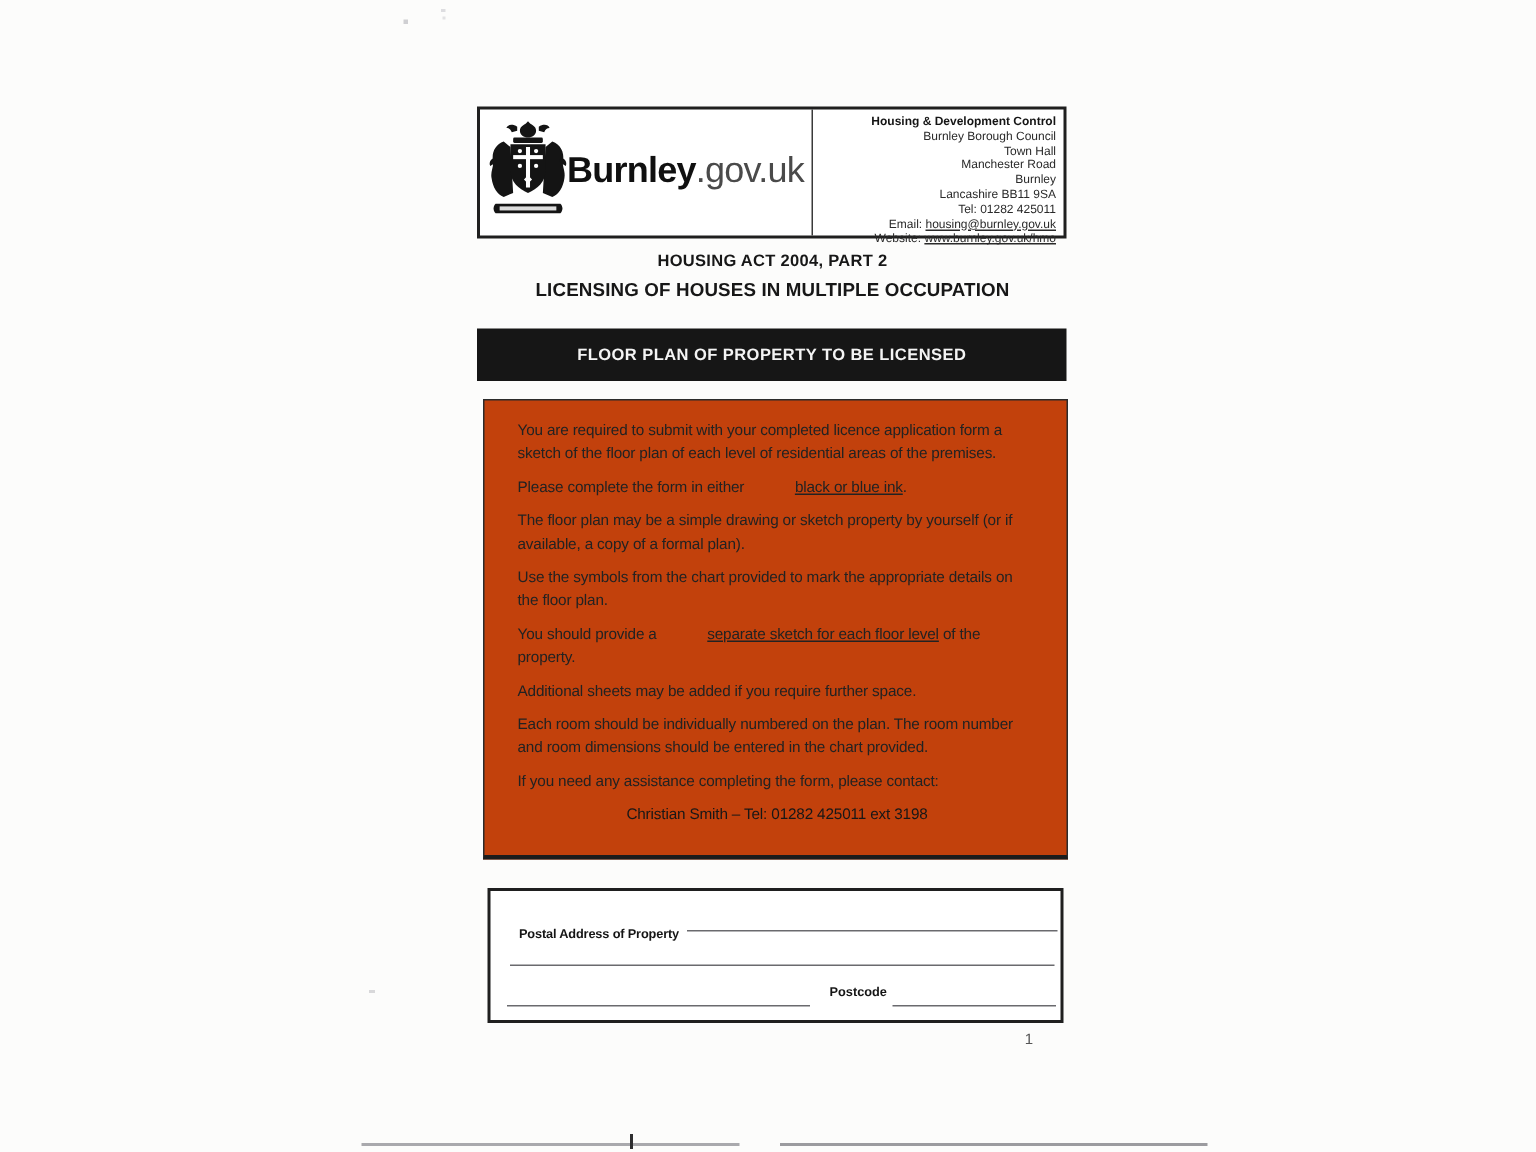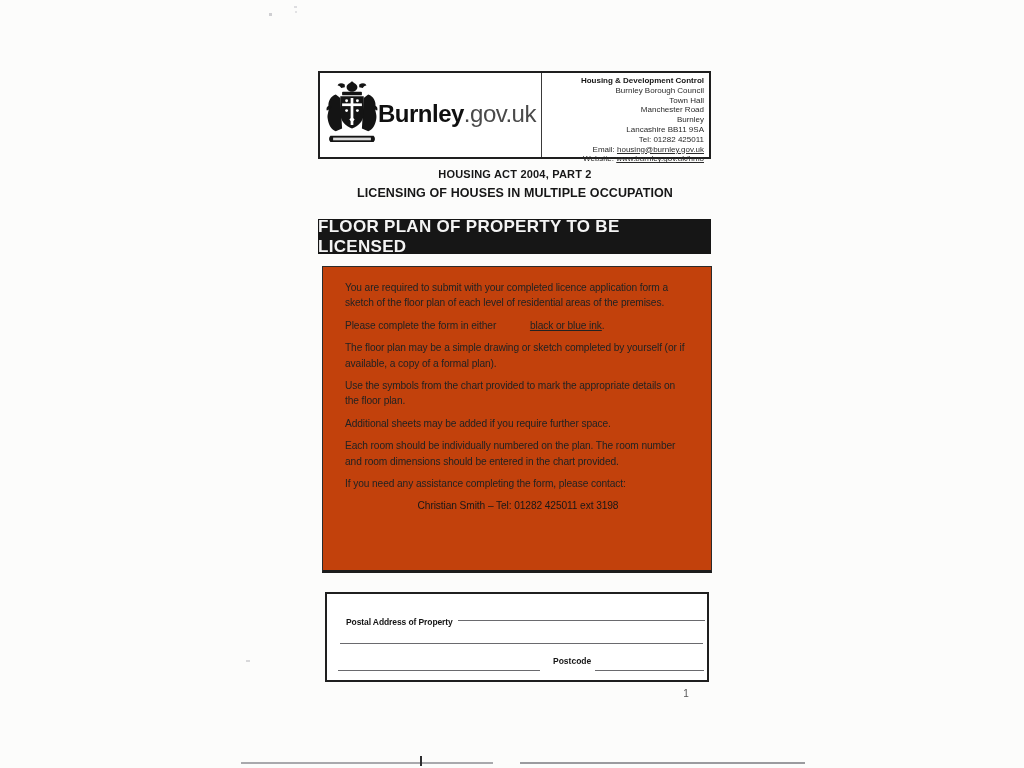--- a/index.html
+++ b/index.html
@@ -39,21 +39,21 @@
   
   .heading-act{position:absolute;left:318px;top:168px;width:394px;text-align:center;
     font-size:11px;font-weight:bold;letter-spacing:0.2px;color:#171717;}
   .heading-lic{position:absolute;left:318px;top:186px;width:394px;text-align:center;
     font-size:12.5px;font-weight:bold;letter-spacing:0.1px;color:#171717;}
 
   
   .banner{
     position:absolute;left:318px;top:219px;width:393px;height:35px;
     background:#161616;color:#f4f4f4;display:flex;align-items:center;justify-content:center;
-    font-size:17px;font-weight:bold;letter-spacing:0.3px;box-sizing:border-box;
+    font-size:11px;font-weight:bold;letter-spacing:0.3px;box-sizing:border-box;
   }
 
   
   .instr-box{
     position:absolute;left:322px;top:266px;width:390px;height:307px;
     border:1.5px solid #2b2b2b;border-bottom:3px solid #1c1c1c;
     box-sizing:border-box;background:#c2410c;
     padding:13px 20px 0 22px;
     font-size:10.2px;line-height:15.4px;letter-spacing:-0.1px;color:#222;
   }
@@ -133,22 +133,23 @@
   </div>
 
   <div class="heading-act">HOUSING ACT 2004, PART 2</div>
   <div class="heading-lic">LICENSING OF HOUSES IN MULTIPLE OCCUPATION</div>
 
   <div class="banner">FLOOR PLAN OF PROPERTY TO BE LICENSED</div>
 
   <div class="instr-box">
     <p>You are required to submit with your completed licence application form a sketch of the floor plan of each level of residential areas of the premises.</p>
     <p><span>Please complete the form in either </span><span class="u">black or blue ink</span><span>.</span></p>
-    <p>The floor plan may be a simple drawing or sketch completed by yourself (or if available, a copy of a formal plan).</p>
+    <p>The floor plan may be a simple drawing or sketch property by yourself (or if available, a copy of a formal plan).</p>
     <p>Use the symbols from the chart provided to mark the appropriate details on the floor plan.</p>
+    <p><span>You should provide a </span><span class="u">separate sketch for each floor level</span><span> of the property.</span></p>
     <p>Additional sheets may be added if you require further space.</p>
     <p>Each room should be individually numbered on the plan. The room number and room dimensions should be entered in the chart provided.</p>
     <p>If you need any assistance completing the form, please contact:</p>
     <p class="contact-line">Christian Smith – Tel: 01282 425011 ext 3198</p>
   </div>
 
   <div class="postal-box">
     <span class="postal-label">Postal Address of Property</span>
     <div class="wline wline-1"></div>
     <div class="wline wline-2"></div>

